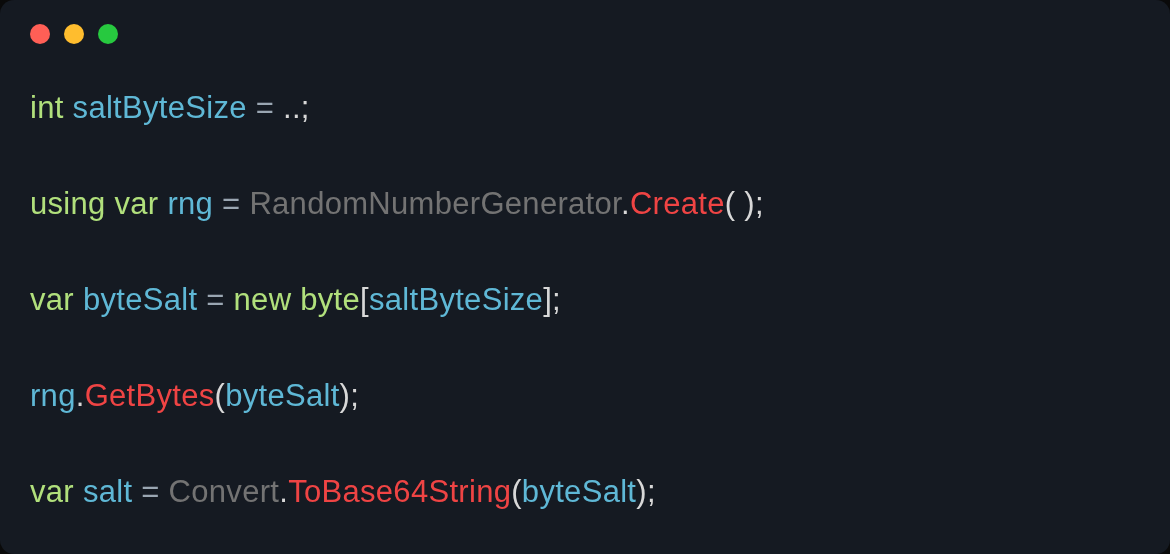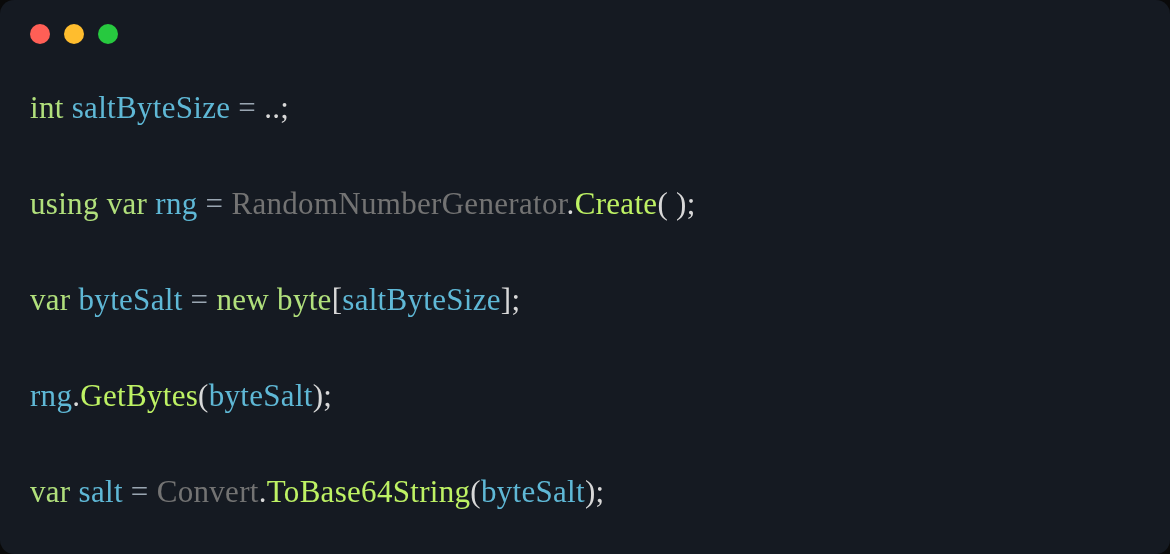--- a/index.html
+++ b/index.html
@@ -26,34 +26,34 @@
   .dot {
     width: 20px;
     height: 20px;
     border-radius: 50%;
   }
   .dot-red { background: #ff5f56; }
   .dot-yellow { background: #ffbd2e; }
   .dot-green { background: #27c93f; }
 
   .code {
-    font-family: Liberation Serif, serif;
+    font-family: Liberation Sans, sans-serif;
     font-size: 31px;
     line-height: 1.55;
     padding: 30px 30px 30px 30px;
     white-space: pre;
     color: #e6e6e6;
     letter-spacing: 0.3px;
   }
 
   
   .t-kw      { color: #b1e07c; }   
   .t-ident   { color: #5fb8d6; }   
   .t-class   { color: #737373; }   
-  .t-method  { color: #bef264; }   
+  .t-method  { color: #ef4444; }   
   .t-op      { color: #9aa6b2; }   
   .t-punc    { color: #d8d8d8; }   
   .t-dots    { color: #d8d8d8; }   
 </style>
 </head>
 <body>
 
 <div class="window">
   <div class="titlebar">
     <div class="dot dot-red"></div>

